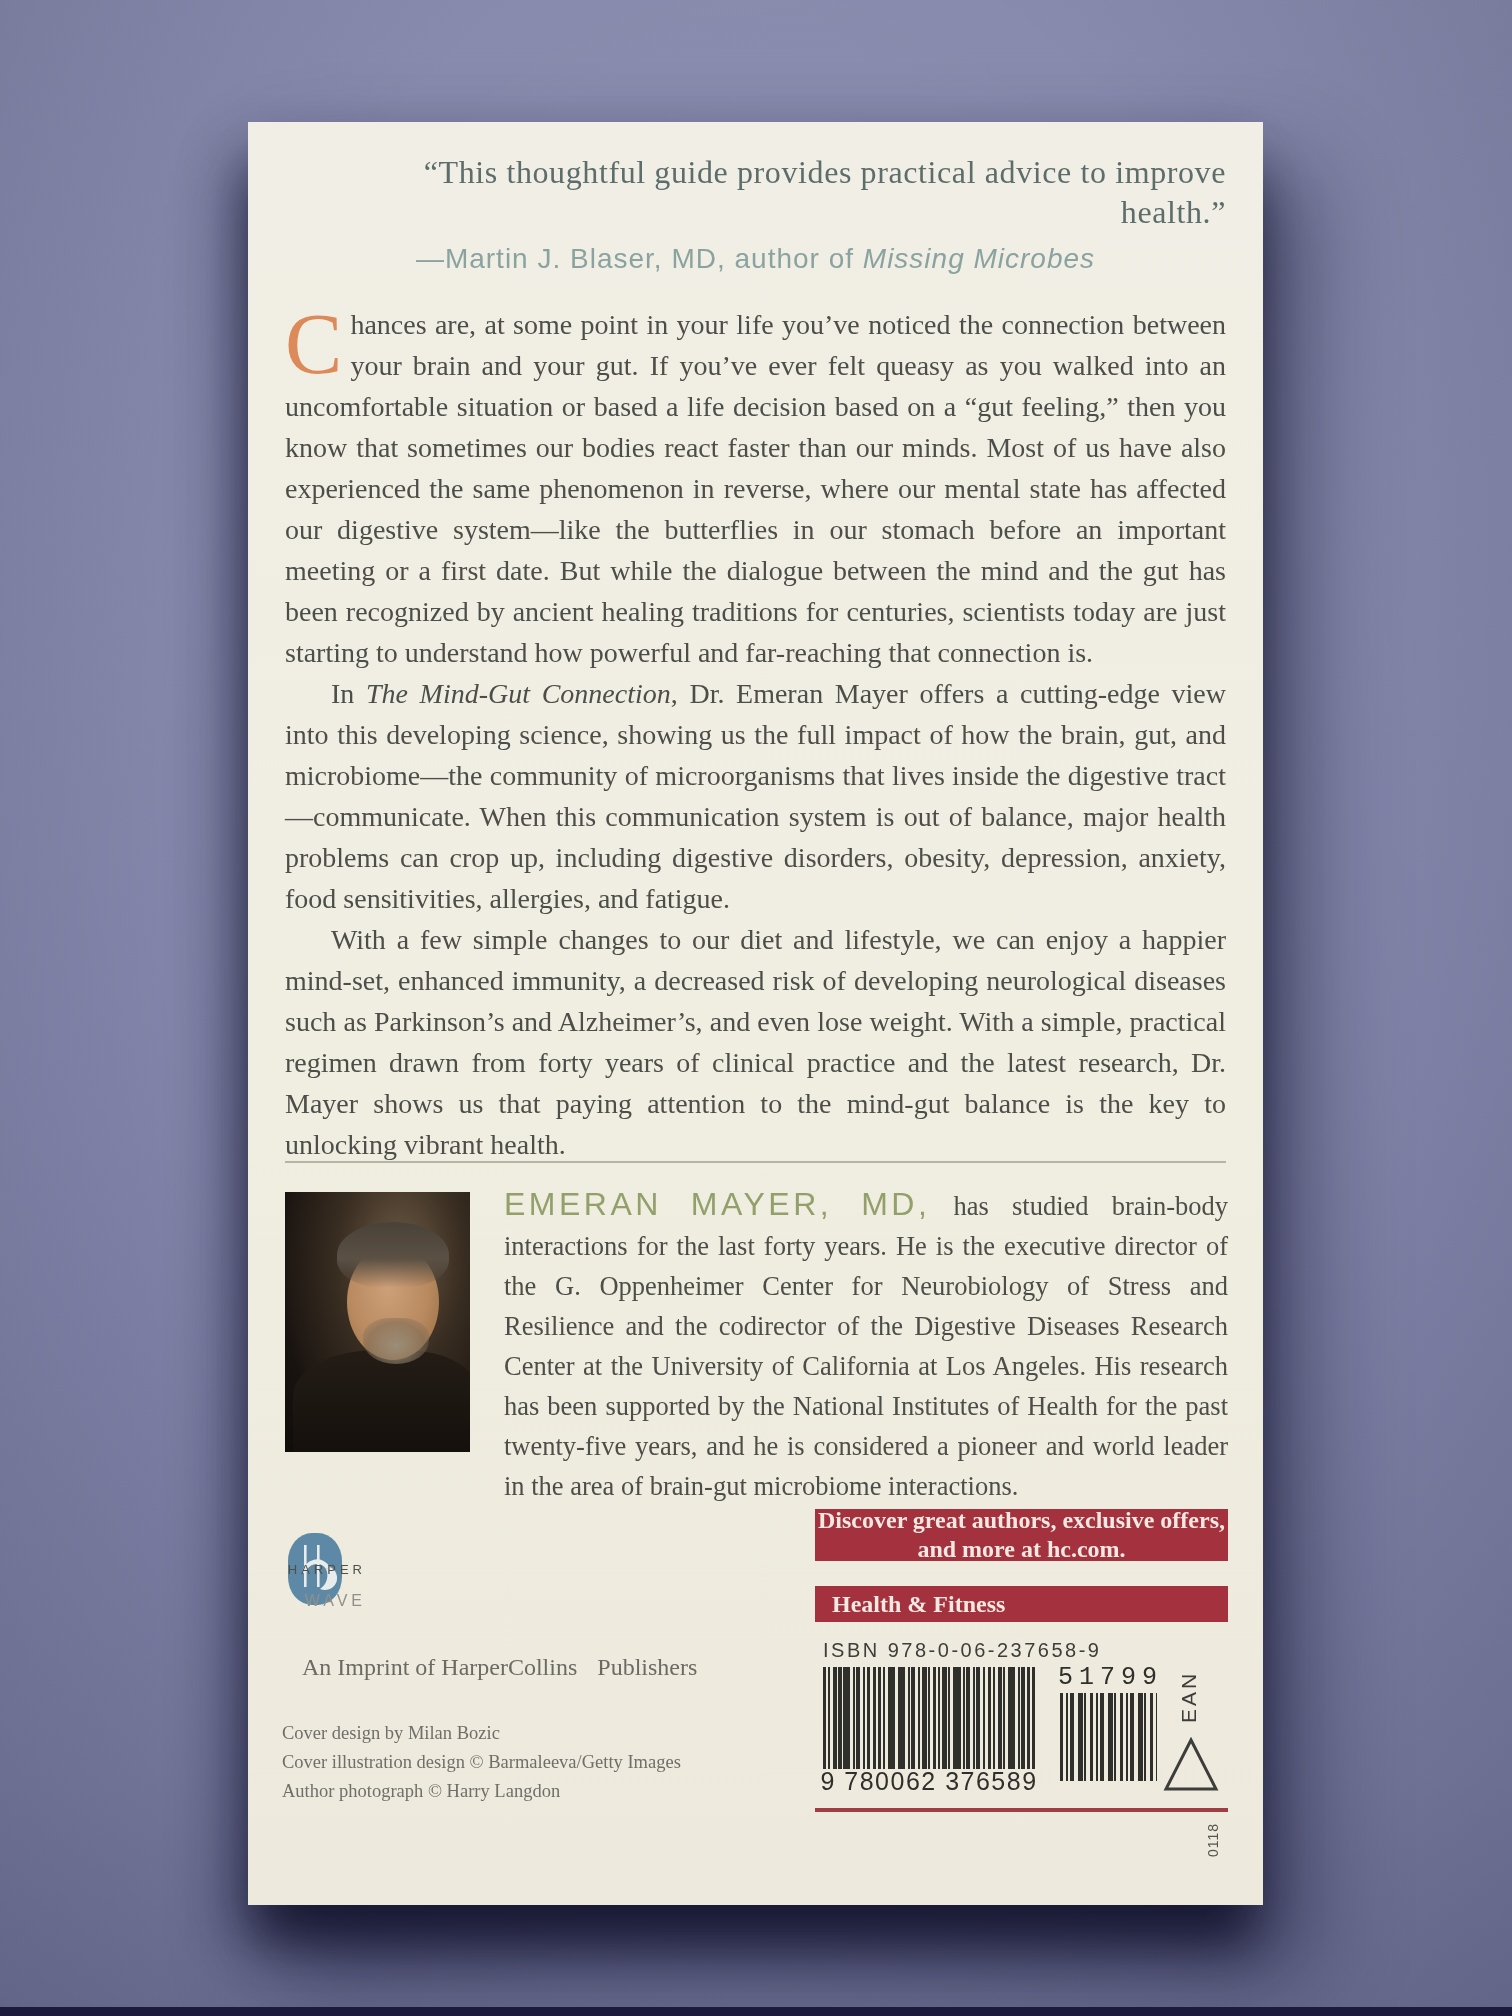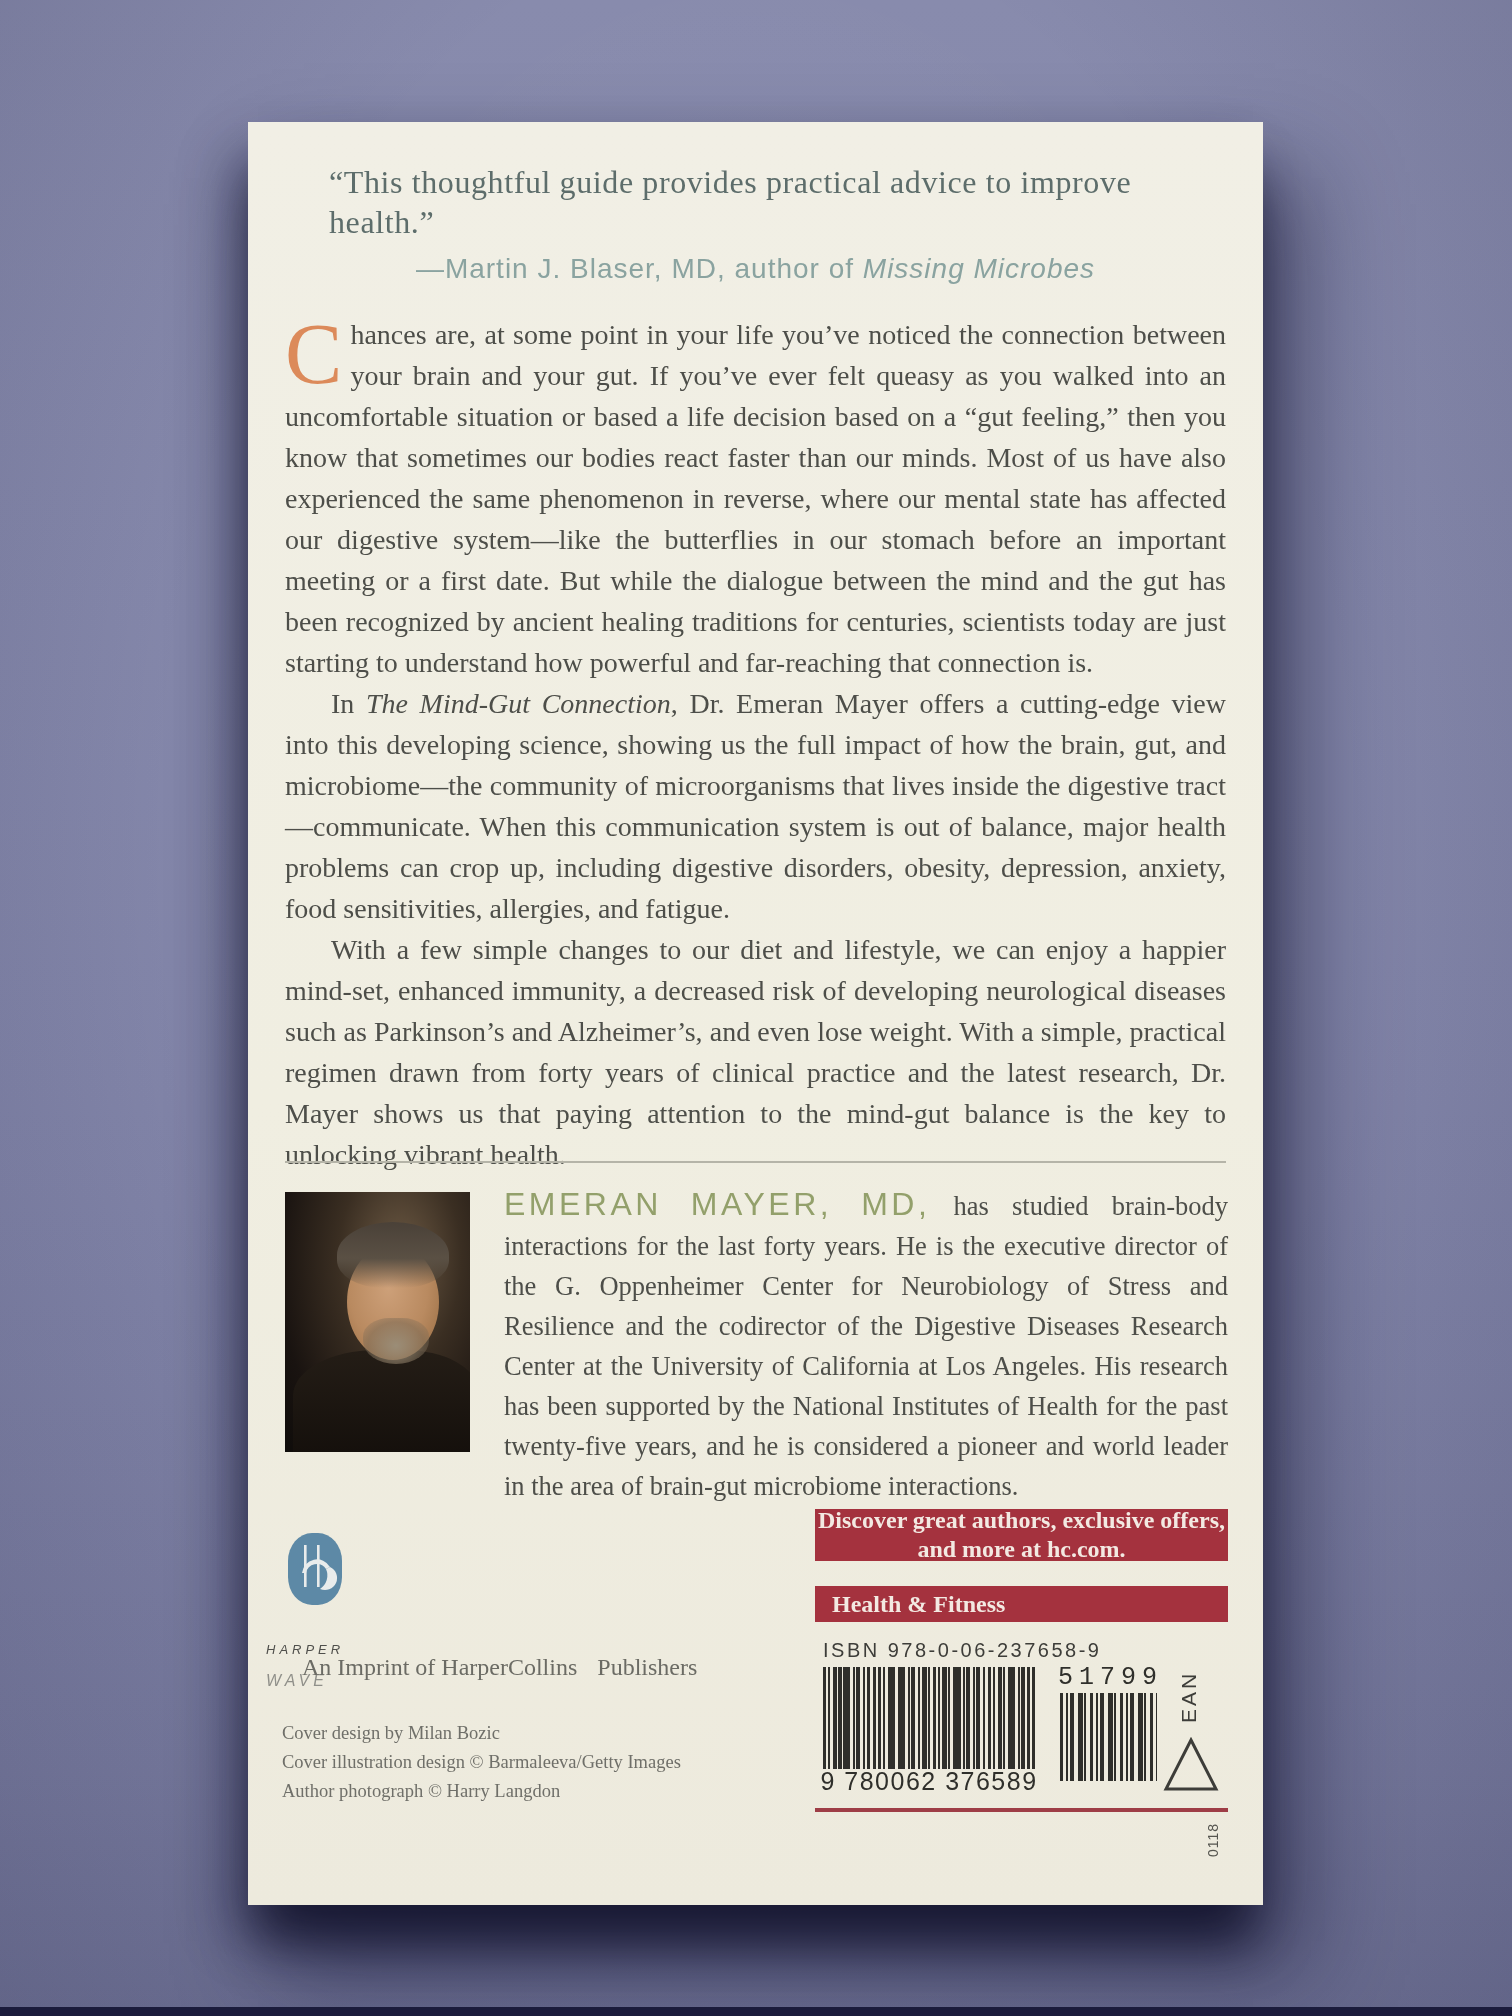--- a/index.html
+++ b/index.html
@@ -15,21 +15,21 @@
   .bottom-strip{position:absolute;left:0;bottom:0;width:1512px;height:9px;background:#1b1c3c;}
 
   .book{
     position:absolute;left:248px;top:122px;width:1015px;height:1783px;
     background:linear-gradient(180deg,#f1efe5 0%,#f0eee1 55%,#edeadd 100%);
     box-shadow:0 46px 48px -10px rgba(12,12,36,0.72), 34px 60px 90px 10px rgba(14,14,44,0.45), -18px 30px 50px rgba(16,16,48,0.30);
   }
 
   
   .quote{
-    padding:40px 37px 0 37px;text-align:left;
+    padding:30px 37px 0 37px;text-align:right;
     font-size:32px;line-height:40px;color:#5d6d6b;letter-spacing:0.6px;margin-left:44px;
   }
   .attribution{
     margin-top:8px;text-align:center;
     font-family:"Liberation Sans",sans-serif;
     font-size:28px;line-height:38px;color:#8aa3a0;letter-spacing:1px;
   }
   .attribution .work{font-style:italic;}
 
   
@@ -73,22 +73,22 @@
   .bio{
     position:absolute;left:256px;top:1062px;width:724px;
     font-size:26.5px;line-height:40px;color:#4d4e49;text-align:justify;
   }
   .bio .name{
     font-family:"Liberation Sans",sans-serif;font-size:32px;letter-spacing:3.5px;color:#93a06b;
   }
 
   
   .logo{position:absolute;left:40px;top:1411px;width:54px;height:72px;}
-  .harper{position:absolute;left:18px;top:1520px;width:100px;text-align:left;
-    font-family:"Liberation Sans",sans-serif;font-style:italic;}
+  .harper{position:absolute;left:18px;top:1440px;width:100px;text-align:right;
+    font-family:"Liberation Sans",sans-serif;}
   .harper .l1{font-size:13px;letter-spacing:4px;color:#4f4f4b;}
   .harper .l2{font-size:16px;letter-spacing:4px;color:#90908a;margin-top:15px;}
   .imprint{position:absolute;left:34px;top:1532px;font-size:24px;color:#6b6b64;}
   .imprint .it{margin-left:20px;}
   .credits{position:absolute;left:34px;top:1597px;font-size:18.5px;line-height:29px;color:#6f6f69;}
   .credits div{white-space:nowrap;}
 
   
   .right-col{position:absolute;left:567px;top:1387px;width:413px;height:360px;}
   .redbox1{

